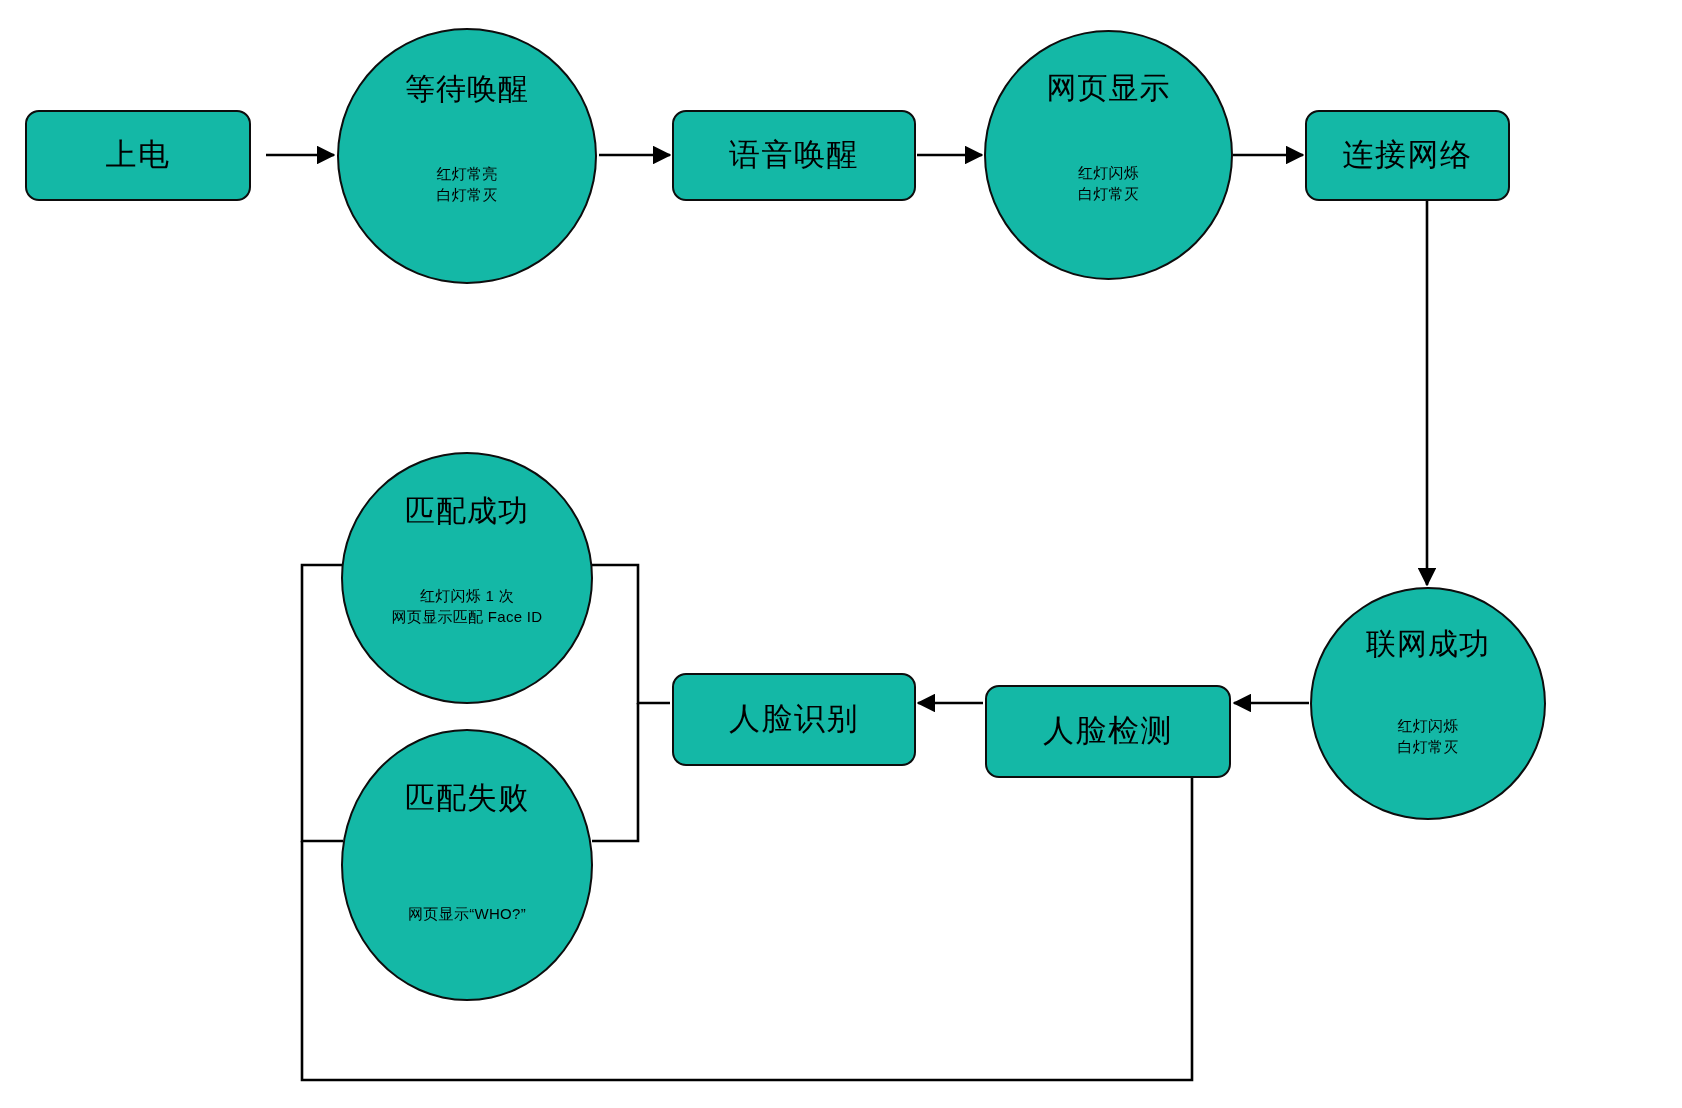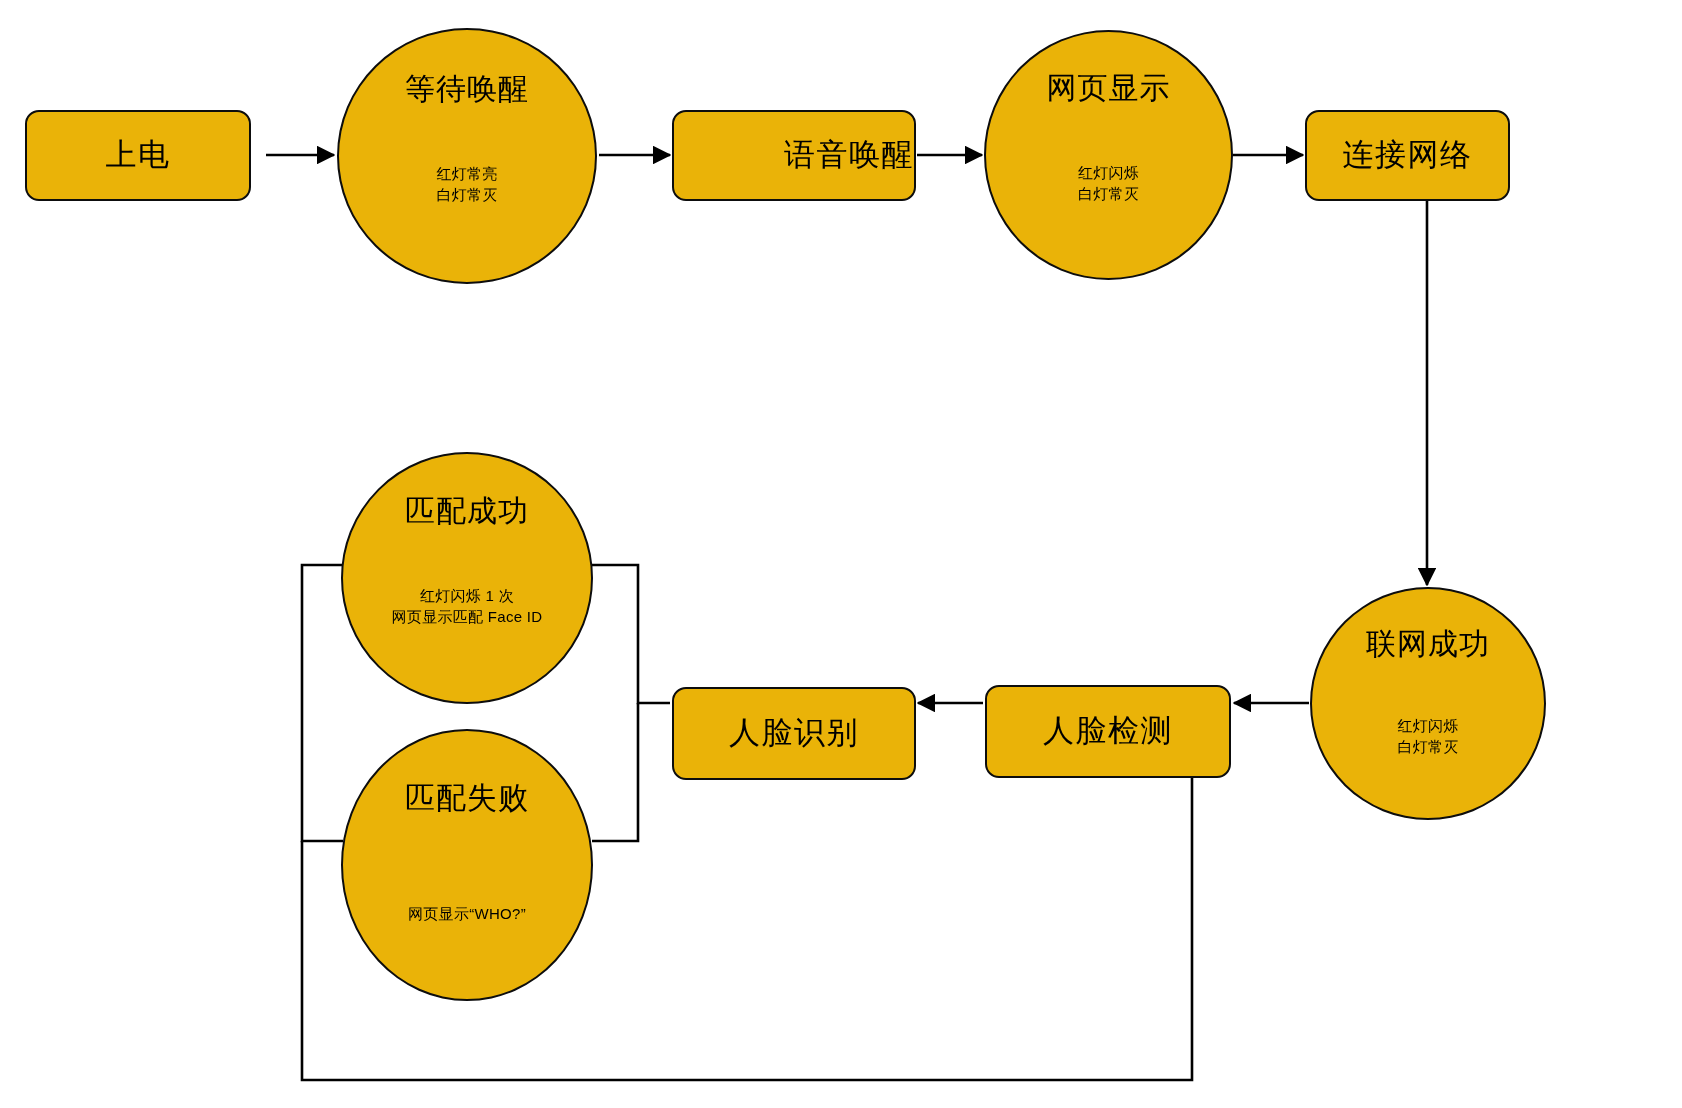--- a/index.html
+++ b/index.html
@@ -22,21 +22,21 @@
     position: absolute;
     left: 0;
     top: 0;
     width: 1682px;
     height: 1108px;
     pointer-events: none;
   }
   .node {
     position: absolute;
     box-sizing: border-box;
-    background: #eab308;
+    background: #14b8a6;
     border: 2.5px solid #0d0d0d;
     display: flex;
     flex-direction: column;
     align-items: center;
     justify-content: center;
     text-align: center;
     color: #000000;
     z-index: 2;
   }
   .node.box {
@@ -116,21 +116,21 @@
   <div class="node circle" style="left:337px; top:28px; width:260px; height:256px; padding-top:36px;">
     <div class="c-title-slot" style="height:46px;">
       <span class="node-title">等待唤醒</span>
     </div>
     <div class="c-sub-slot" style="height:64px; margin-top:40px;">
       <span class="node-sub">红灯常亮
 白灯常灭</span>
     </div>
   </div>
 
-  <div class="node box" style="left:672px; top:110px; width:244px; height:91px;align-items:flex-end;">
+  <div class="node box" style="left:672px; top:110px; width:244px; height:91px;">
     <span class="node-title">语音唤醒</span>
   </div>
 
   <div class="node circle" style="left:984px; top:30px; width:249px; height:250px; padding-top:33px;">
     <div class="c-title-slot" style="height:46px;">
       <span class="node-title">网页显示</span>
     </div>
     <div class="c-sub-slot" style="height:64px; margin-top:40px;">
       <span class="node-sub">红灯闪烁
 白灯常灭</span>
@@ -148,21 +148,21 @@
     <div class="c-sub-slot" style="height:64px; margin-top:37px;">
       <span class="node-sub">红灯闪烁
 白灯常灭</span>
     </div>
   </div>
 
   <div class="node box" style="left:985px; top:657px; width:246px; height:93px;margin-top:28px;">
     <span class="node-title">人脸检测</span>
   </div>
 
-  <div class="node box" style="left:672px; top:687px; width:244px; height:93px;">
+  <div class="node box" style="left:672px; top:673px; width:244px; height:93px;">
     <span class="node-title">人脸识别</span>
   </div>
 
   <div class="node circle" style="left:341px; top:452px; width:252px; height:252px; padding-top:34px;">
     <div class="c-title-slot" style="height:46px;">
       <span class="node-title">匹配成功</span>
     </div>
     <div class="c-sub-slot" style="height:60px; margin-top:42px;">
       <span class="node-sub">红灯闪烁 1 次
 网页显示匹配 Face ID</span>

